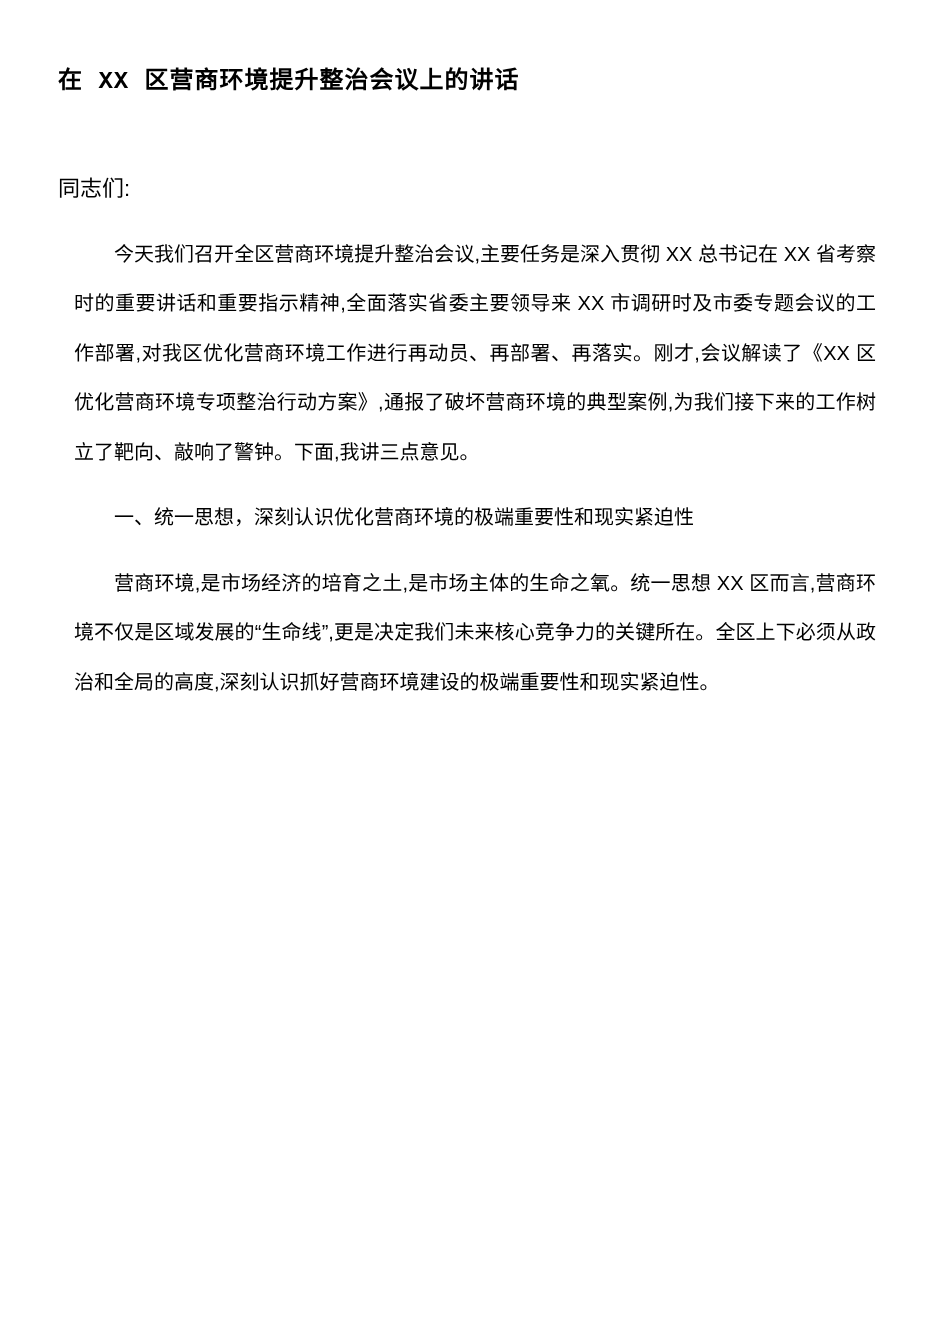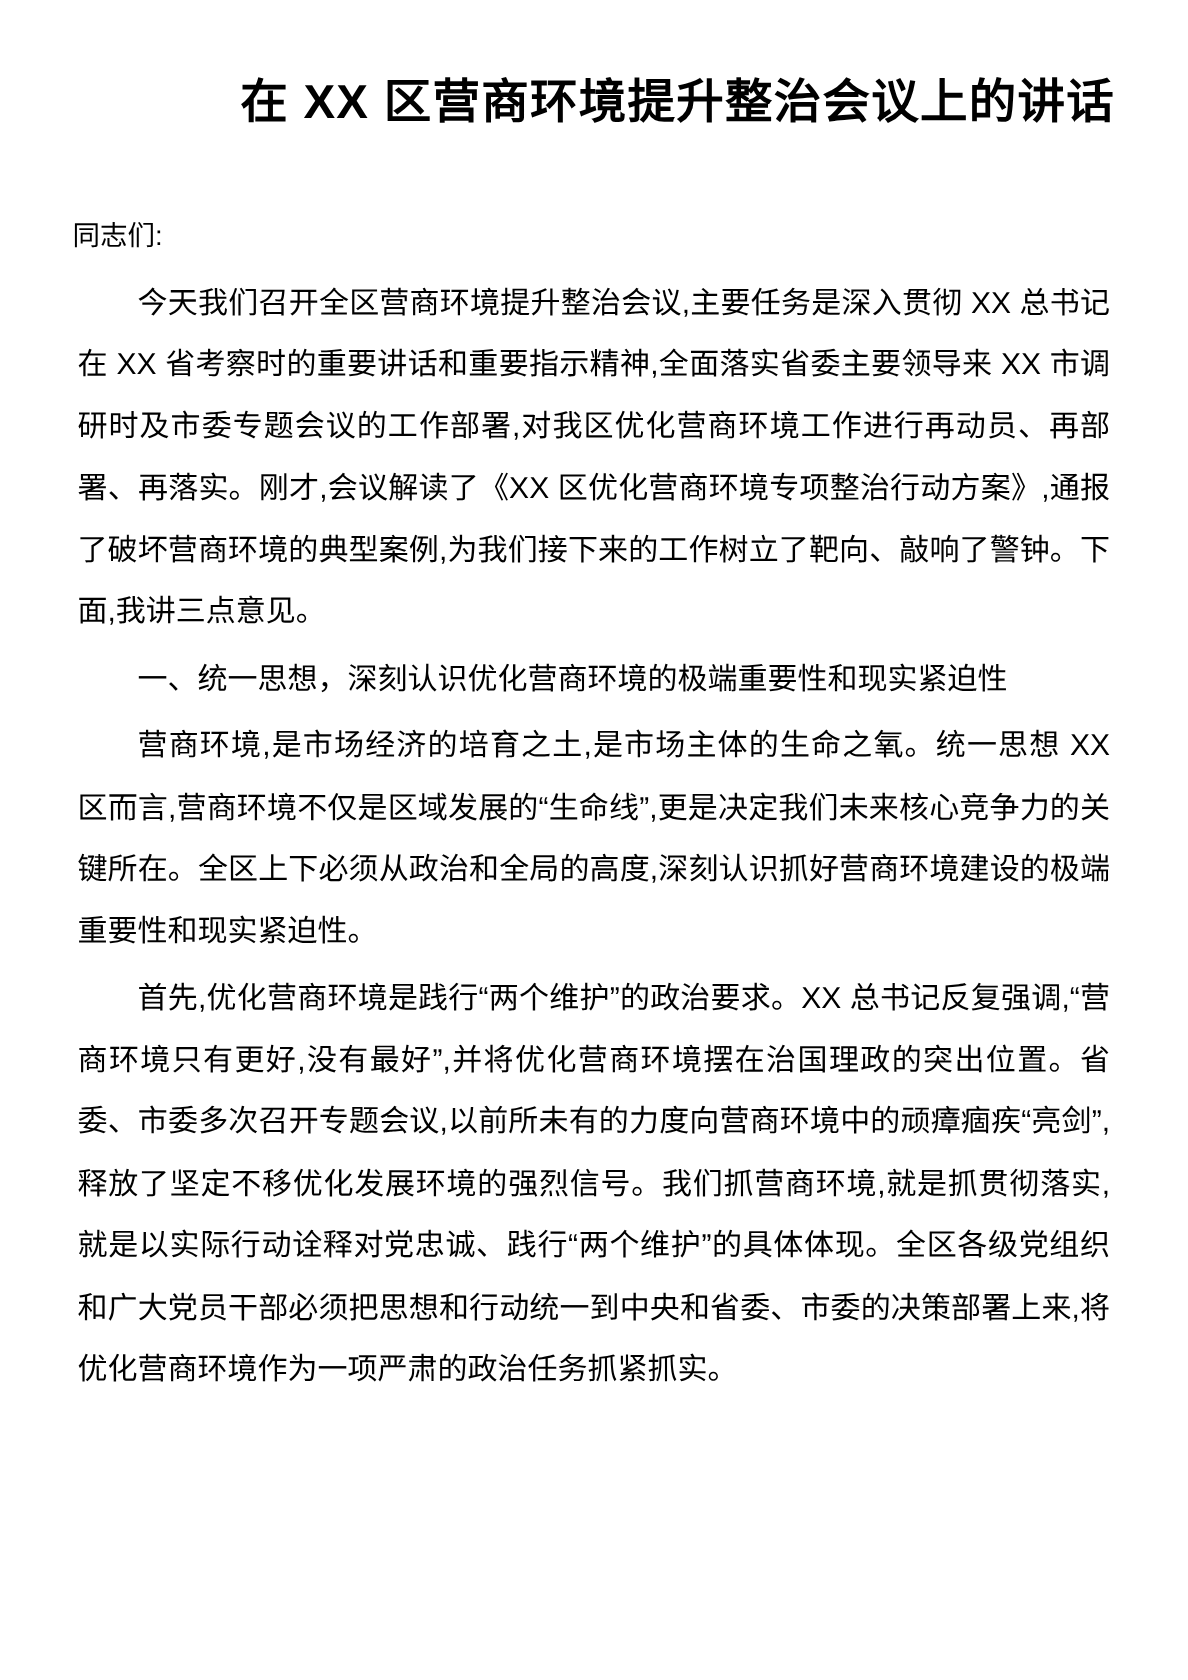--- a/index.html
+++ b/index.html
@@ -16,35 +16,36 @@
   .page {
     box-sizing: border-box;
     width: 950px;
     height: 1344px;
     padding: 56px 58px 0 58px;
     background: #ffffff;
     overflow: hidden;
   }
   .title {
     margin: 0;
-    font-size: 38px;
+    font-size: 24px;
     font-weight: 700;
     line-height: 52px;
-    text-align: right;
+    text-align: left;
     letter-spacing: 1px;
+    font-family: Liberation Mono, monospace;
   }
   .salutation {
     margin: 56px 0 0 0;
     font-size: 22px;
     line-height: 49.5px;
     text-indent: 0;
   }
   .para {
-    margin: 4px;
-    font-size: 24px;
+    margin: 16px;
+    font-size: 20px;
     line-height: 49.5px;
     text-indent: 2em;
     text-align: justify;
     text-justify: inter-ideograph;
     word-break: break-all;
   }
   .para.heading {
     text-align: left;
   }
 </style>
@@ -55,15 +56,14 @@
   <h1 class="title">在 XX 区营商环境提升整治会议上的讲话</h1>
 
   <p class="salutation">同志们:</p>
 
   <p class="para">今天我们召开全区营商环境提升整治会议,主要任务是深入贯彻 XX 总书记在 XX 省考察时的重要讲话和重要指示精神,全面落实省委主要领导来 XX 市调研时及市委专题会议的工作部署,对我区优化营商环境工作进行再动员、再部署、再落实。刚才,会议解读了《XX 区优化营商环境专项整治行动方案》,通报了破坏营商环境的典型案例,为我们接下来的工作树立了靶向、敲响了警钟。下面,我讲三点意见。</p>
 
   <p class="para heading">一、统一思想，深刻认识优化营商环境的极端重要性和现实紧迫性</p>
 
   <p class="para">营商环境,是市场经济的培育之土,是市场主体的生命之氧。统一思想 XX 区而言,营商环境不仅是区域发展的“生命线”,更是决定我们未来核心竞争力的关键所在。全区上下必须从政治和全局的高度,深刻认识抓好营商环境建设的极端重要性和现实紧迫性。</p>
 
-  <p class="para">首先,优化营商环境是践行“两个维护”的政治要求。XX 总书记反复强调,“营商环境只有更好,没有最好”,并将优化营商环境摆在治国理政的突出位置。省委、市委多次召开专题会议,以前所未有的力度向营商环境中的顽瘴痼疾“亮剑”,释放了坚定不移优化发展环境的强烈信号。我们抓营商环境,就是抓贯彻落实,就是以实际行动诠释对党忠诚、践行“两个维护”的具体体现。全区各级党组织和广大党员干部必须把思想和行动统一到中央和省委、市委的决策部署上来,将优化营商环境作为一项严肃的政治任务抓紧抓实。</p>
 
 </div>
 
 </body></html>

